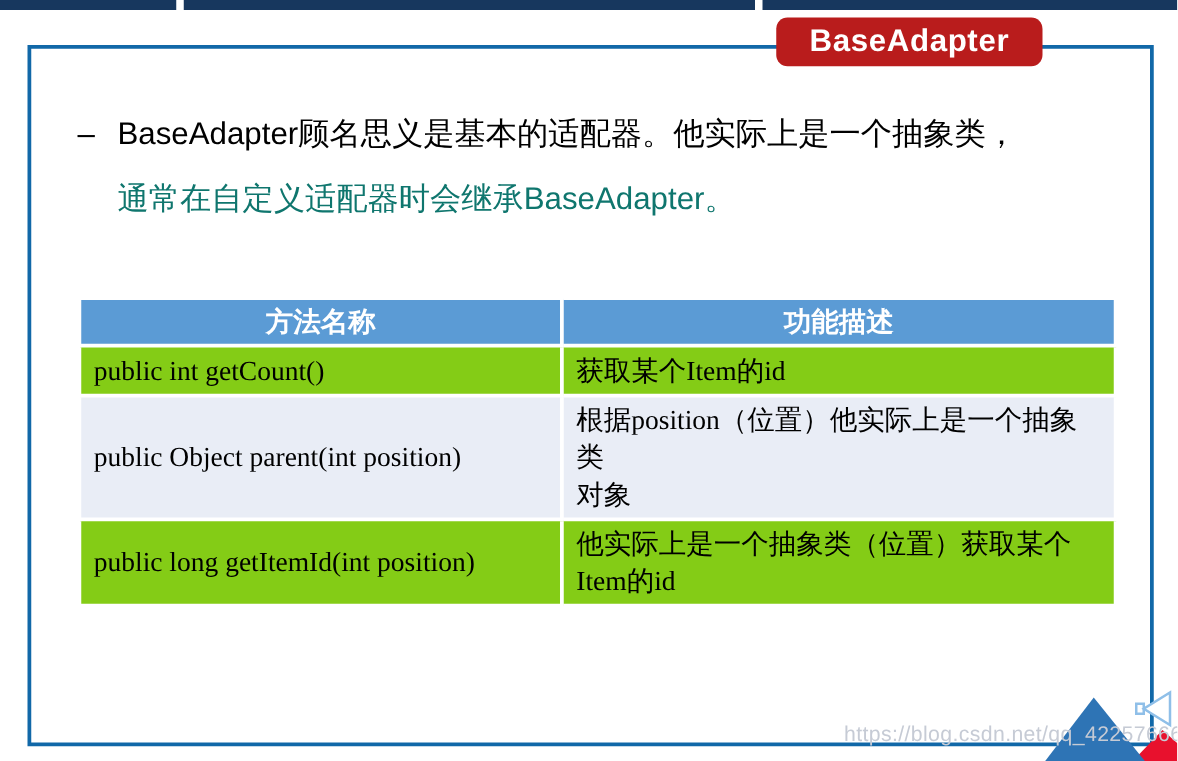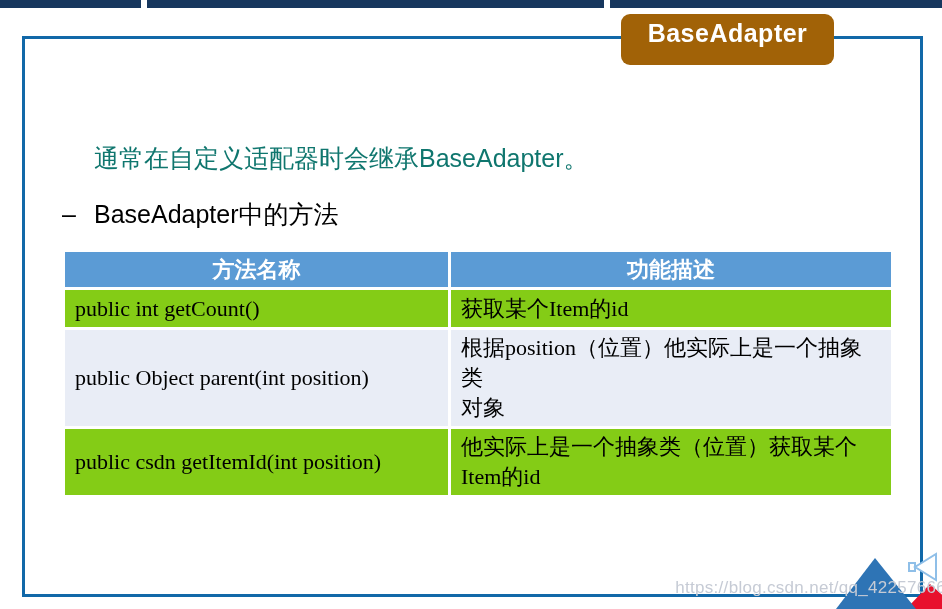--- a/index.html
+++ b/index.html
@@ -11,33 +11,33 @@
   .topbar{position:absolute; left:0; top:0; width:942px; height:8px; background:#17375E;}
   .topbar-gap{position:absolute; top:0; width:6px; height:8px; background:#ffffff;}
   .gap1{left:141px;} .gap2{left:604px;}
   
   .frame{
     position:absolute; left:22px; top:36px; width:901px; height:561px;
     border:3px solid #1168A8; box-sizing:border-box; z-index:1; background:transparent;
   }
   
   .title-box{
-    position:absolute; left:621px; top:14px; width:213px; height:51px; z-index:3;
-    background:#a16207; border-radius:9px; color:#ffffff; font-size:25px; font-weight:bold;
+    position:absolute; left:621px; top:14px; width:213px; height:39px; z-index:3;
+    background:#b91c1c; border-radius:9px; color:#ffffff; font-size:25px; font-weight:bold;
     line-height:39px; text-align:center; letter-spacing:0.5px;
   }
   
   .bullet{position:absolute; left:62px; font-size:25px; color:#000; z-index:2; white-space:nowrap;}
   .bullet .marker{display:inline-block; width:32px;}
   .b1{top:90px;}
   .b1cont{position:absolute; left:94px; top:142px; font-size:25px; color:#0f766e; z-index:2; white-space:nowrap;}
   .b2{top:198px;}
   
   .tbl{
-    position:absolute; left:62px; top:249px; width:829px; z-index:2;
+    position:absolute; left:62px; top:237px; width:829px; z-index:2;
     border-collapse:collapse; table-layout:fixed;
   }
   .tbl th, .tbl td{border:3px solid #ffffff; box-sizing:border-box;}
   .tbl th{
     background:#5B9BD5; color:#ffffff; font-size:22px; font-weight:bold;
     height:38px; text-align:center; font-family:"Liberation Sans","DejaVu Sans",sans-serif;
   }
   .tbl td{
     font-family:"Liberation Serif","DejaVu Serif",serif; font-size:22px; color:#000;
     padding:3px 10px; line-height:30px; vertical-align:middle; white-space:pre-line;
@@ -61,24 +61,24 @@
 <div class="slide">
 
   <div class="topbar"></div>
   <div class="topbar-gap gap1"></div>
   <div class="topbar-gap gap2"></div>
 
   <div class="frame"></div>
 
   <div class="title-box">BaseAdapter</div>
 
+  <div class="bullet b1">
+    <span class="marker">–</span><span>BaseAdapter顾名思义是基本的适配器。他实际上是一个抽象类，</span>
+  </div>
   <div class="b1cont">通常在自定义适配器时会继承BaseAdapter。</div>
-  <div class="bullet b2">
-    <span class="marker">–</span><span>BaseAdapter中的方法</span>
-  </div>
 
   <table class="tbl">
     <colgroup>
         <col class="col-method">
         <col class="col-desc">
       </colgroup>
     <thead>
       <tr>
         <th>方法名称</th>
         <th>功能描述</th>
@@ -88,21 +88,21 @@
       <tr class="row-dark r1">
         <td>public int getCount()</td>
         <td>获取某个Item的id</td>
       </tr>
       <tr class="row-light r2">
         <td>public Object parent(int position)</td>
         <td>根据position（位置）他实际上是一个抽象类
 对象</td>
       </tr>
       <tr class="row-dark r3">
-        <td>public csdn getItemId(int position)</td>
+        <td>public long getItemId(int position)</td>
         <td>他实际上是一个抽象类（位置）获取某个Item的id</td>
       </tr>
     </tbody>
   </table>
 
   <div class="watermark">https://blog.csdn.net/qq_42257666</div>
 
   <svg class="speaker-svg" viewBox="0 0 36 32">
     <rect x="3" y="12" width="6" height="8" fill="none" stroke="#8FBFE8" stroke-width="2"></rect>
     <polygon points="30,3 30,29 9,16" fill="#ffffff" stroke="#8FBFE8" stroke-width="2"></polygon>

